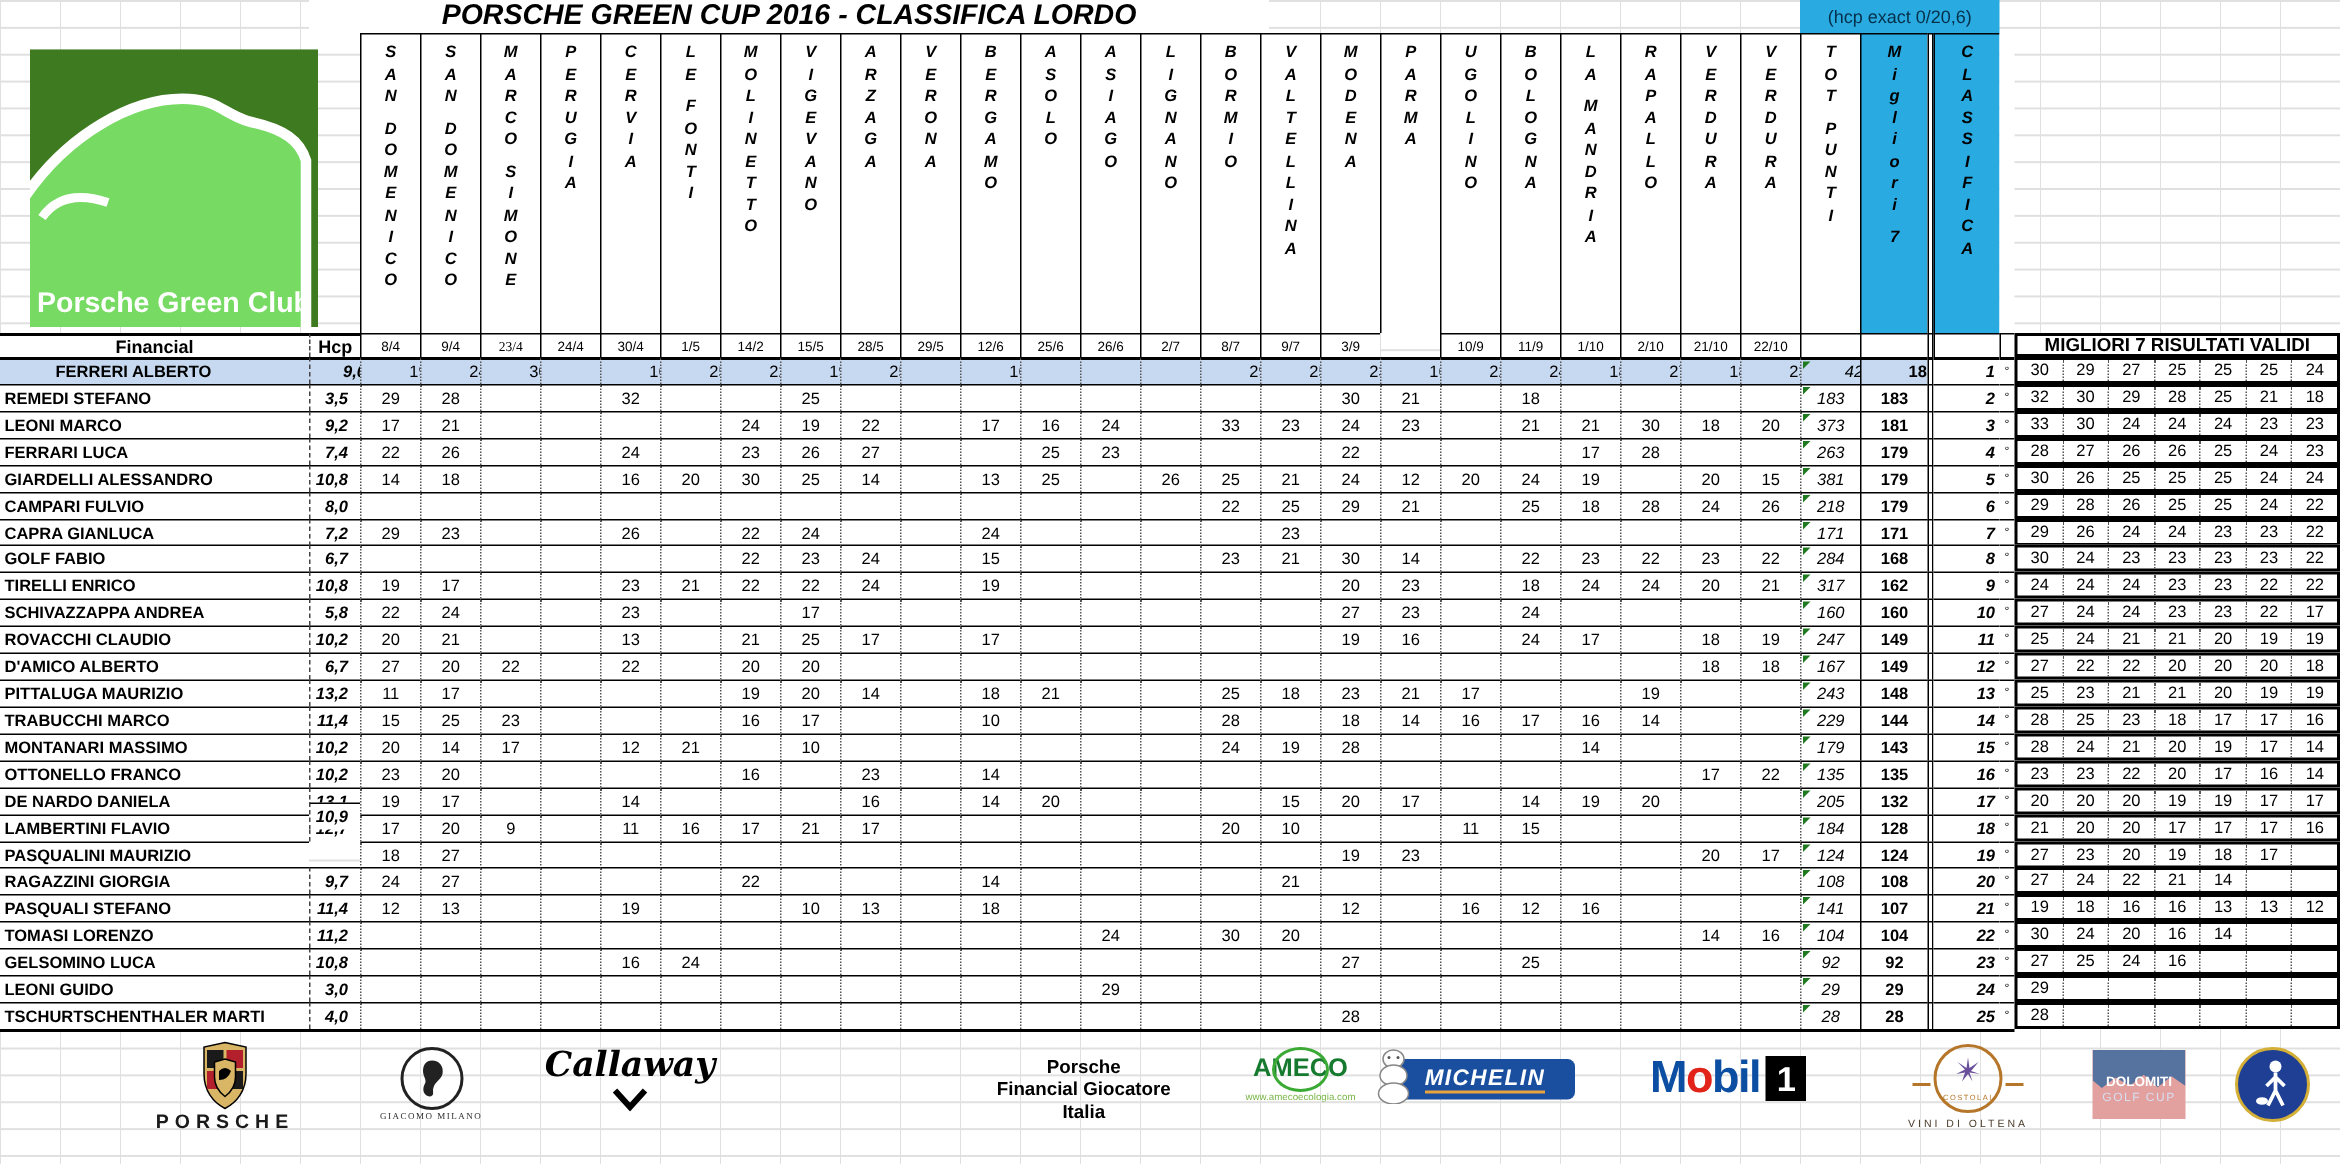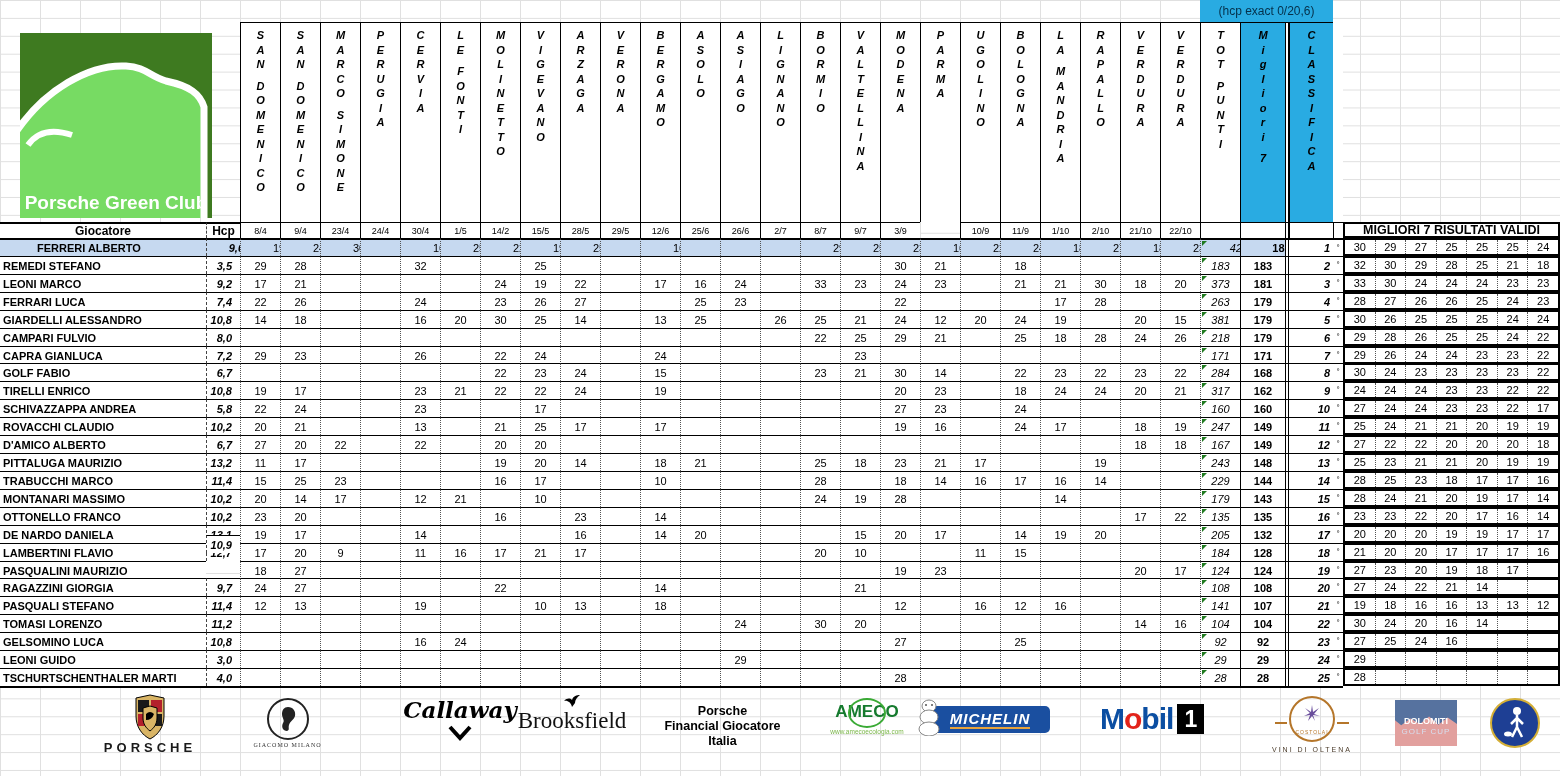--- a/index.html
+++ b/index.html
@@ -74,20 +74,21 @@
   .dolo .l1{position:absolute;left:0;top:16px;width:100%;text-align:center;color:#fff;font-weight:700;font-size:9px;}
   .dolo .l2{position:absolute;left:0;top:27px;width:100%;text-align:center;color:#d7dff0;font-size:8px;letter-spacing:1px;}
   .badge{width:46px;height:46px;border-radius:50%;background:#1e3f94;border:2px solid #d4af37;
      display:flex;align-items:center;justify-content:center;}
 </style>
 </head>
 <body>
 
 <div id="sheet">
 
+  <div class="title-cell">PORSCHE GREEN CUP 2016 - CLASSIFICA LORDO</div>
   <div class="hcp-note">(hcp exact 0/20,6)</div>
 
   <div class="logo">
     <svg width="192" height="185" viewBox="0 0 192 185">
       <rect x="0" y="0" width="192" height="185" fill="#3E7A20"></rect>
       <path d="M-6,102 C24,56 70,31 106,33 C126,34 129,43 146,48 C170,53 180,61 184,74 L184,190 L-6,190 Z" fill="#77DB63" stroke="#ffffff" stroke-width="7"></path>
       <path d="M8,112 q14,-20 44,-10" stroke="#ffffff" stroke-width="6" fill="none"></path>
     </svg>
     <div class="logo-text">Porsche Green Club</div>
   </div>
@@ -130,21 +131,21 @@
         <span class="lt">C</span>
         <span class="lt">O</span>
         <span class="sp"></span>
         <span class="lt">S</span>
         <span class="lt">I</span>
         <span class="lt">M</span>
         <span class="lt">O</span>
         <span class="lt">N</span>
         <span class="lt">E</span>
       </div>
-      <div class="c date" style="left: 320px; top: 222px; width: 40px; height: 16px;">23/4</div>
+      <div class="c date" style="left: 320px; top: 222px; width: 40px; height: 16px; font-family: Liberation Serif, serif;">23/4</div>
       <div class="c vh" style="left: 360px; top: 22px; width: 40px; height: 200px;">
         <span class="lt">P</span>
         <span class="lt">E</span>
         <span class="lt">R</span>
         <span class="lt">U</span>
         <span class="lt">G</span>
         <span class="lt">I</span>
         <span class="lt">A</span>
       </div>
       <div class="c date" style="left: 360px; top: 222px; width: 40px; height: 16px;">24/4</div>
@@ -378,21 +379,21 @@
         <span class="lt">A</span>
         <span class="lt">S</span>
         <span class="lt">S</span>
         <span class="lt">I</span>
         <span class="lt">F</span>
         <span class="lt">I</span>
         <span class="lt">C</span>
         <span class="lt">A</span>
       </div>
       <div class="c " style="left: 1333px; top: 22px; width: 10px; height: 200px;"></div>
-      <div class="c ghead" style="left: 0px; top: 222px; width: 206px; height: 16px;">Giocatore</div>
+      <div class="c ghead" style="left: 0px; top: 222px; width: 206px; height: 16px;">Financial</div>
       <div class="c hcph" style="left: 206px; top: 222px; width: 34px; height: 16px;">Hcp</div>
       <div class="c blank" style="left: 1200px; top: 222px; width: 40px; height: 16px;"></div>
       <div class="c blank" style="left: 1240px; top: 222px; width: 45px; height: 16px;"></div>
       <div class="c gapc" style="left: 1285px; top: 222px; width: 4px; height: 16px;"></div>
       <div class="c blank" style="left: 1289px; top: 222px; width: 44px; height: 16px;"></div>
       <div class="c blank" style="left: 1333px; top: 222px; width: 10px; height: 16px;"></div>
       <div class="c mig7h" style="left: 1343px; top: 222px; width: 217px; height: 16px;">MIGLIORI 7 RISULTATI VALIDI</div>
       <div class="c name hl t2" style="left: 0px; top: 238px; width: 206px; height: 18px;">FERRERI ALBERTO</div>
       <div class="c hcp hl t2" style="left: 206px; top: 238px; width: 34px; height: 18px;">9,0</div>
       <div class="c sc hl t2" style="left: 240px; top: 238px; width: 40px; height: 18px;">19</div>
@@ -1410,31 +1411,25 @@
       <div class="p-word">PORSCHE</div>
     </div>
     <div class="spn" style="left:240px;top:6px;width:95px;">
       <div class="gm-circle">
         <svg width="24" height="28" viewBox="0 0 24 28">
           <path d="M12,2 C17,2 20,6 19,11 C18,15 14,16 13,20 C12,23 14,25 11,26 C7,26 5,22 7,18 C9,15 6,13 6,9 C6,5 8,2 12,2 Z" fill="#222"></path>
         </svg>
       </div>
       <div class="gm-text">GIACOMO MILANO</div>
     </div>
-    <div class="spn" style="left:360px;top:4px;width:120px;margin-left:40px;">
+    <div class="spn" style="left:360px;top:4px;width:120px;">
       <div class="cal-text">Callaway</div>
       <svg width="26" height="16" viewBox="0 0 26 16" style="display:block;margin:2px auto 0;">
         <path d="M3,2 L13,13 L23,2" stroke="#000" stroke-width="4" fill="none"></path>
       </svg>
-    </div>
-    <div class="spn" style="left:497px;top:2px;width:150px;">
-      <svg width="18" height="14" viewBox="0 0 18 14" style="display:block;margin:0 auto;">
-        <path d="M9,13 C8,8 4,6 1,7 C4,4 7,4 9,6 C10,2 14,1 17,1 C14,3 12,6 12,9 Z" fill="#000"></path>
-      </svg>
-      <div class="bf-text" style="text-align:center;">Brooksfield</div>
     </div>
     <div class="spn" style="left:650px;top:12px;width:145px;">
       <div class="pfs">
         <div>Porsche</div>
         <div>Financial Giocatore Italia</div>
       </div>
     </div>
     <div class="spn" style="left:812px;top:10px;width:110px;">
       <div class="am-word">
         <span class="am-ring"></span>

